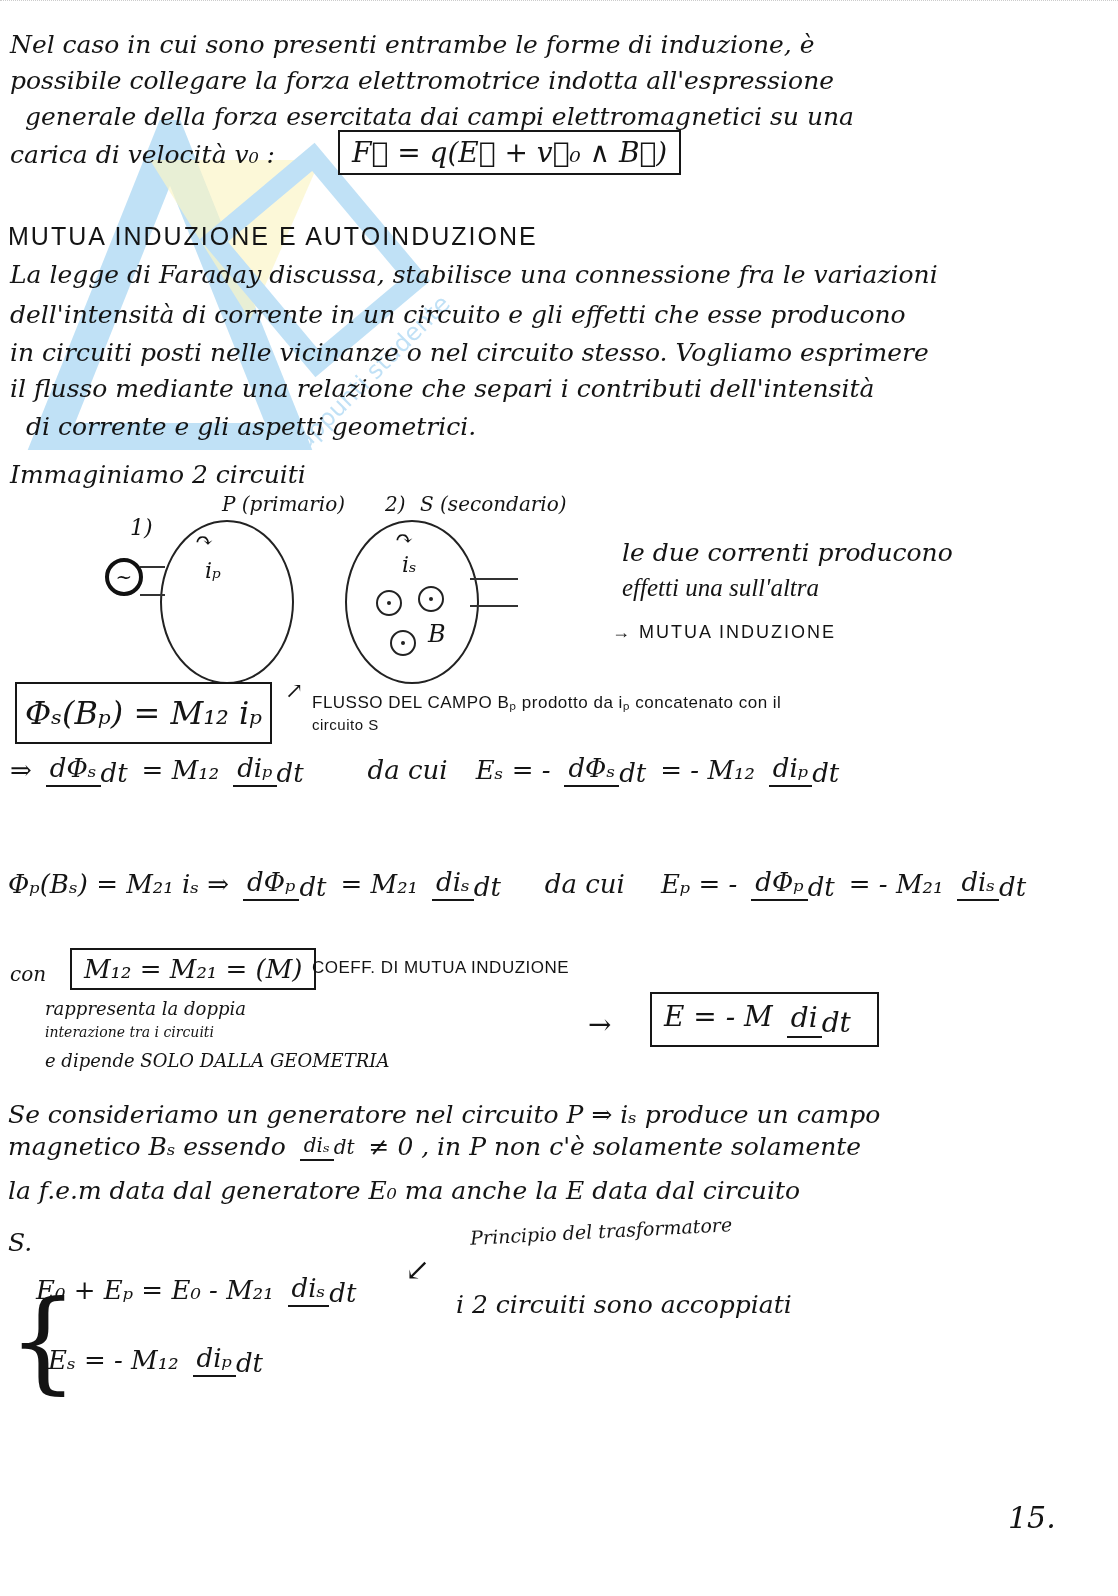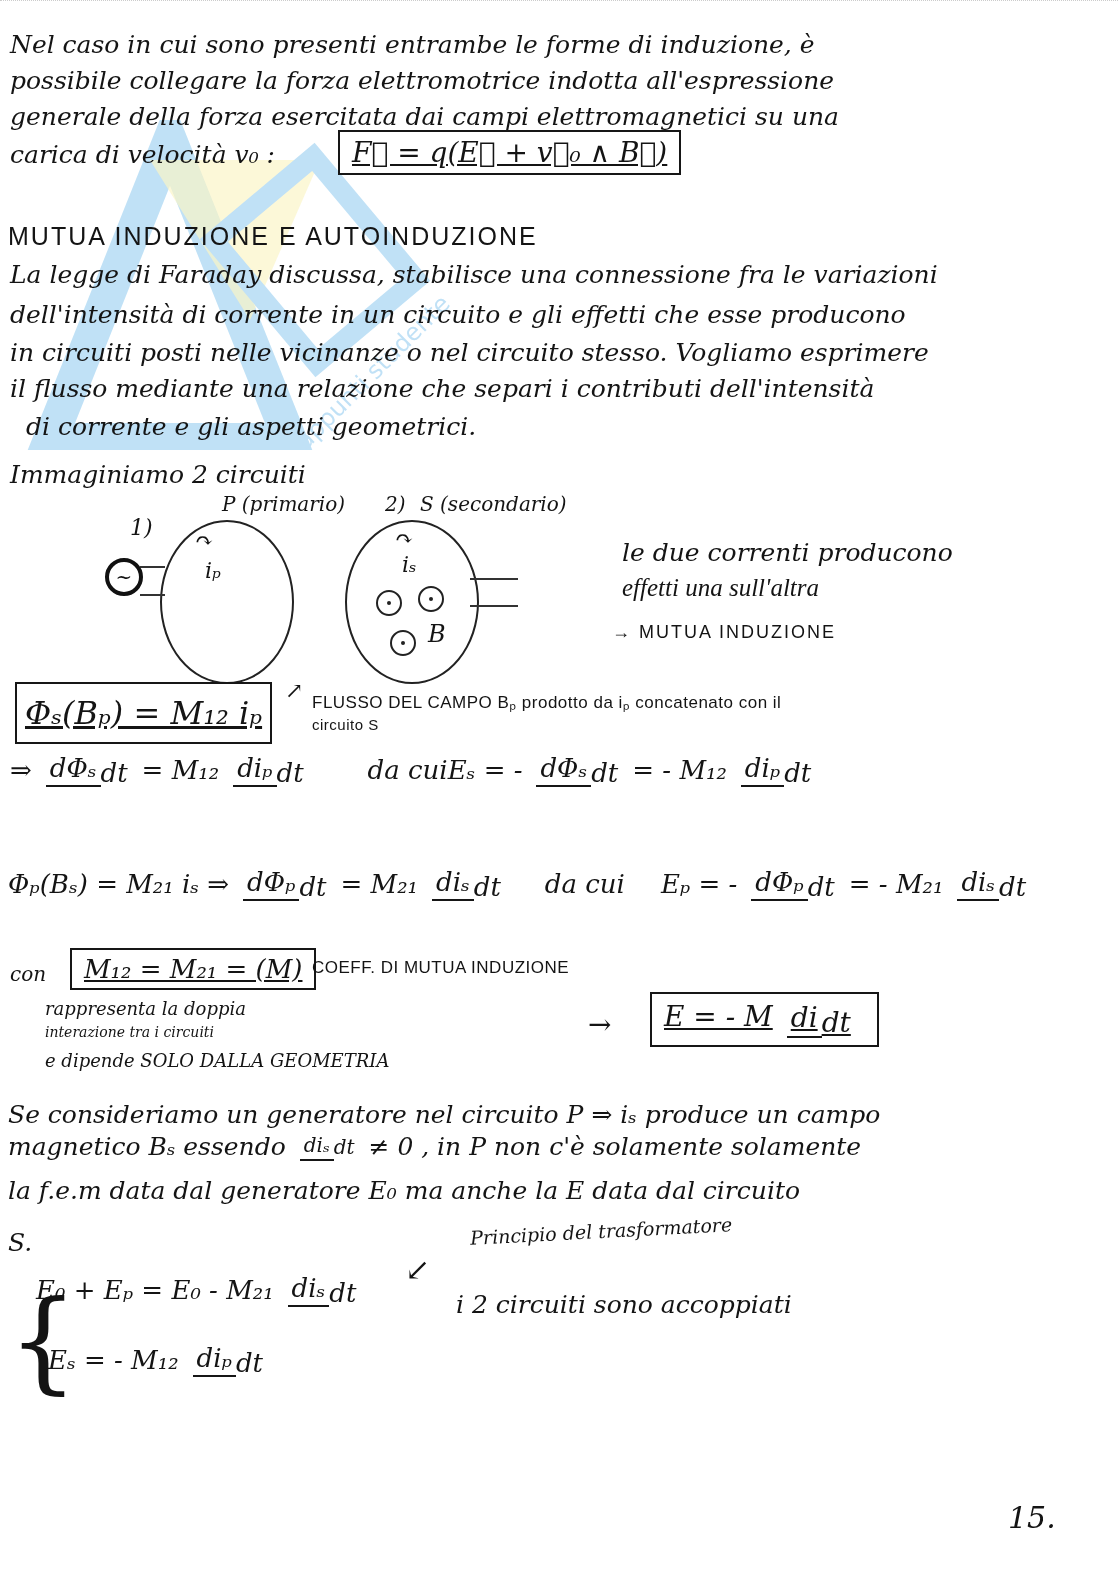--- a/index.html
+++ b/index.html
@@ -4,21 +4,21 @@
 <style>
   html, body { margin:0; padding:0; }
   body {
     width:1118px; height:1596px; background:#ffffff; position:relative; overflow:hidden;
     font-family: "DejaVu Serif", serif; color:#111;
   }
   .hand { font-family: "DejaVu Serif", serif; font-style:italic; color:#141414; }
   .caps { font-family: "Liberation Sans", sans-serif; letter-spacing:2px; color:#141414; }
   .abs { position:absolute; white-space:nowrap; }
   .line { font-size:25px; }
-  .boxed { border:2.5px solid #161616; padding:4px 12px;text-decoration:underline; }
+  .boxed { border:2.5px solid #161616; padding:4px 12px; }
   .frac { display:inline-flex; flex-direction:row; align-items:center; vertical-align:middle; margin:0 14px; }
   .frac .num { border-bottom:2.5px solid #161616; padding:0 4px 2px; }
   .frac .den { padding-top:6px; }
   .watermark {
     position:absolute; left:20px; top:120px; width:460px; height:330px;
     pointer-events:none; opacity:0.55;
   }
   .circuit { position:absolute; border:2px solid #222; border-radius:50%; }
   .wire { position:absolute; height:0; border-top:2px solid #333; }
   .dot { position:absolute; width:22px; height:22px; border:2px solid #222; border-radius:50%; }
@@ -33,21 +33,21 @@
 
 <svg class="watermark" viewBox="0 0 460 330">
   <polygon points="30,320 150,20 270,320" fill="none" stroke="#8ec9ef" stroke-width="34"></polygon>
   <polygon points="130,40 300,40 230,200" fill="#f7ec9a" opacity="0.7"></polygon>
   <rect x="230" y="60" width="130" height="160" fill="none" stroke="#8ec9ef" stroke-width="20" transform="rotate(-40 295 140)"></rect>
   <text x="240" y="300" font-family="DejaVu Sans, sans-serif" font-size="24" fill="#8ec9ef" transform="rotate(-45 300 260)">appunti studente</text>
 </svg>
 
 <div class="abs hand line" style="left:10px; top:30px;">Nel caso in cui sono presenti entrambe le forme di induzione, è</div>
 <div class="abs hand line" style="left:10px; top:66px;">possibile collegare la forza elettromotrice indotta all'espressione</div>
-<div class="abs hand line" style="left:10px; top:102px;">generale della forza esercitata dai campi elettromagnetici su una</div>
+<div class="abs hand line" style="left:25px; top:102px;">generale della forza esercitata dai campi elettromagnetici su una</div>
 <div class="abs hand line" style="left:10px; top:140px;">carica di velocità v₀ :</div>
 <div class="abs hand boxed" style="left:338px; top:130px; font-size:28px;">F⃗ = q(E⃗ + v⃗₀ ∧ B⃗)</div>
 
 <div class="abs caps" style="left:8px; top:222px; font-size:25px;">MUTUA INDUZIONE E AUTOINDUZIONE</div>
 
 <div class="abs hand line" style="left:10px; top:260px;">La legge di Faraday discussa, stabilisce una connessione fra le variazioni</div>
 <div class="abs hand line" style="left:10px; top:300px;">dell'intensità di corrente in un circuito e gli effetti che esse producono</div>
 <div class="abs hand line" style="left:10px; top:338px;">in circuiti posti nelle vicinanze o nel circuito stesso. Vogliamo esprimere</div>
 <div class="abs hand line" style="left:10px; top:374px;">il flusso mediante una relazione che separi i contributi dell'intensità</div>
 <div class="abs hand line" style="left:26px; top:412px;">di corrente e gli aspetti geometrici.</div>
@@ -89,21 +89,21 @@
   <span class="frac">
     <span class="num">dΦₛ</span>
     <span class="den">dt</span>
   </span>
   <span>= M₁₂</span>
   <span class="frac">
     <span class="num">diₚ</span>
     <span class="den">dt</span>
   </span>
   <span style="margin-left:50px;">da cui</span>
-  <span style="margin-left:0;">Eₛ = -</span>
+  <span style="margin-left:28px;">Eₛ = -</span>
   <span class="frac">
     <span class="num">dΦₛ</span>
     <span class="den">dt</span>
   </span>
   <span>= - M₁₂</span>
   <span class="frac">
     <span class="num">diₚ</span>
     <span class="den">dt</span>
   </span>
 </div>

